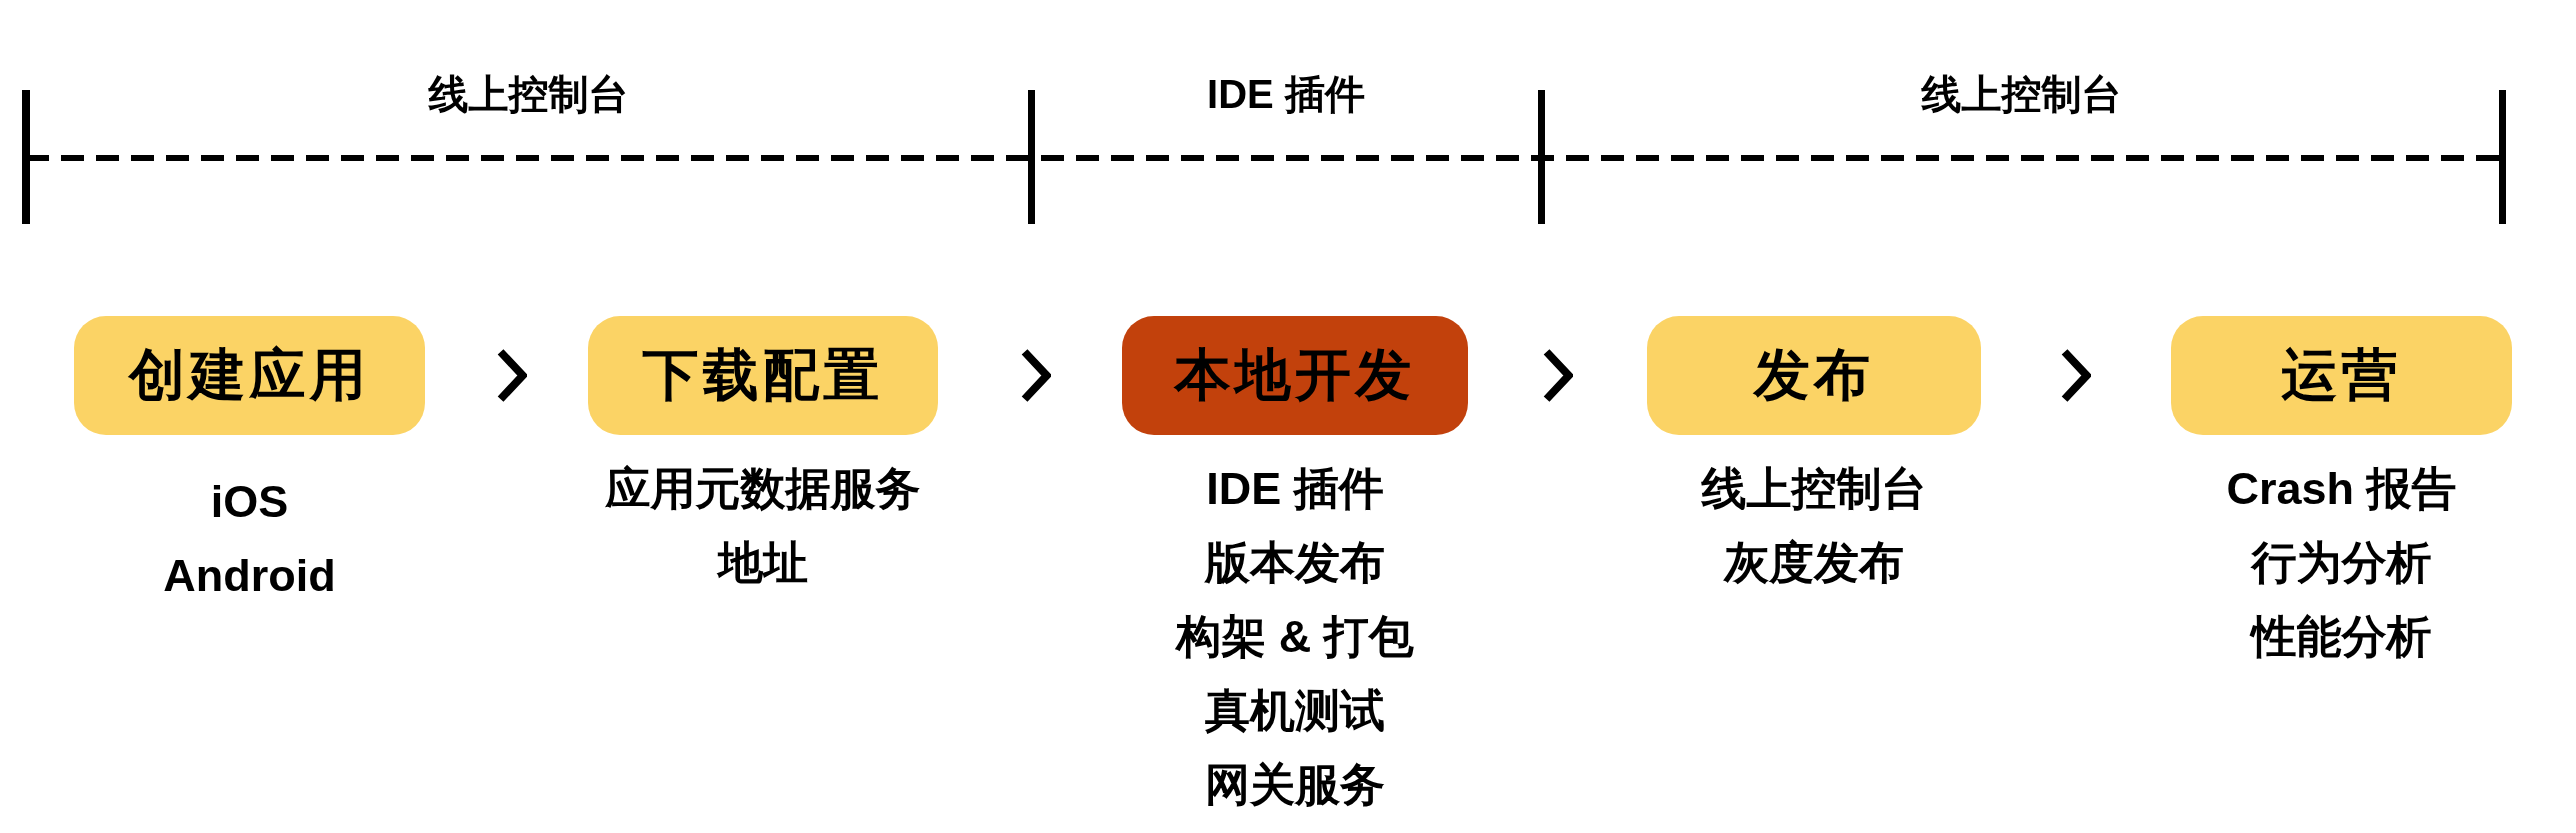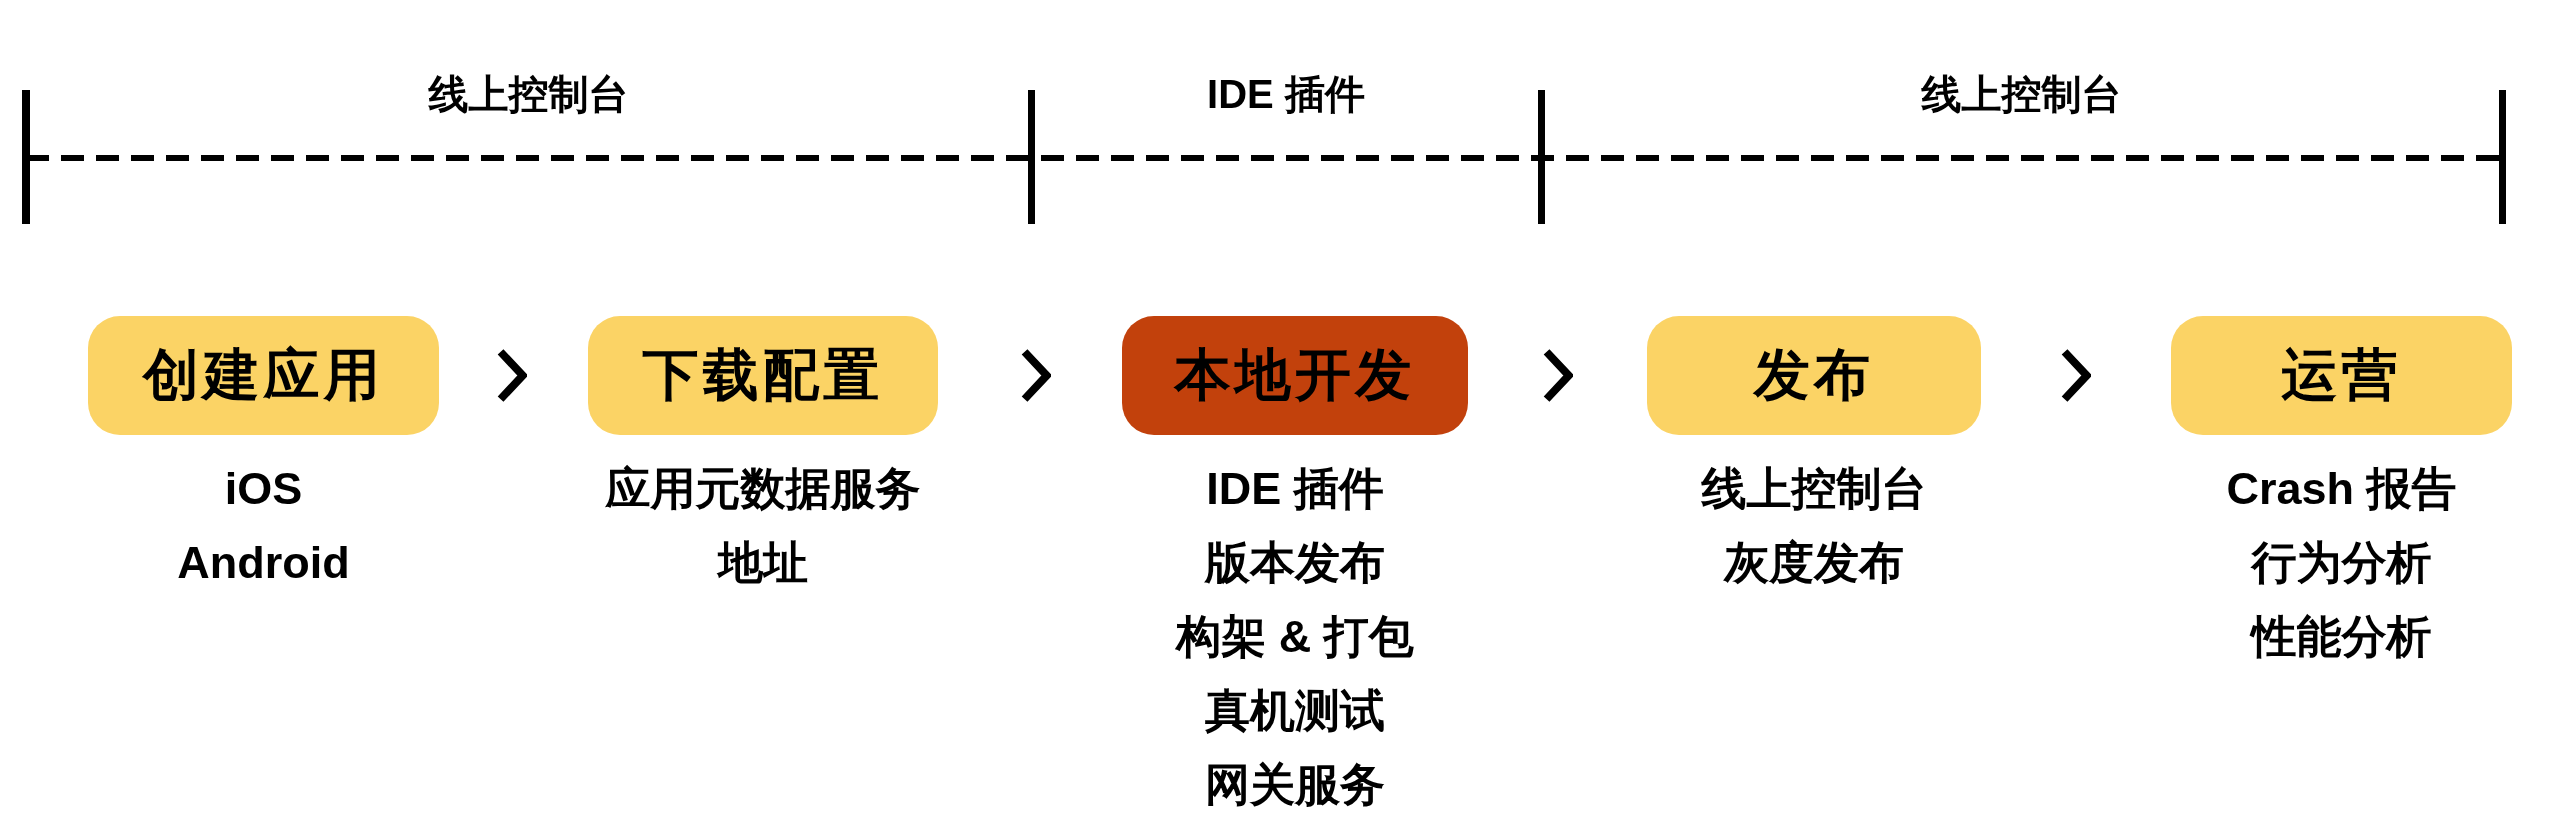--- a/index.html
+++ b/index.html
@@ -49,21 +49,21 @@
   .t4 { left: 2499px; }
 
   
   .step {
     position: absolute;
     top: 316px;
     display: flex;
     flex-direction: column;
     align-items: center;
   }
-  .s1 { left: 88px;  width: 351px; }
+  .s1 { left: 74px;  width: 351px; gap: 13px; }
   .s2 { left: 588px;  width: 350px; }
   .s3 { left: 1122px; width: 346px; }
   .s4 { left: 1647px; width: 334px; }
   .s5 { left: 2171px; width: 341px; }
 
   .step-box {
     width: 100%;
     height: 119px;
     background: #FBD365;
     border-radius: 32px;

